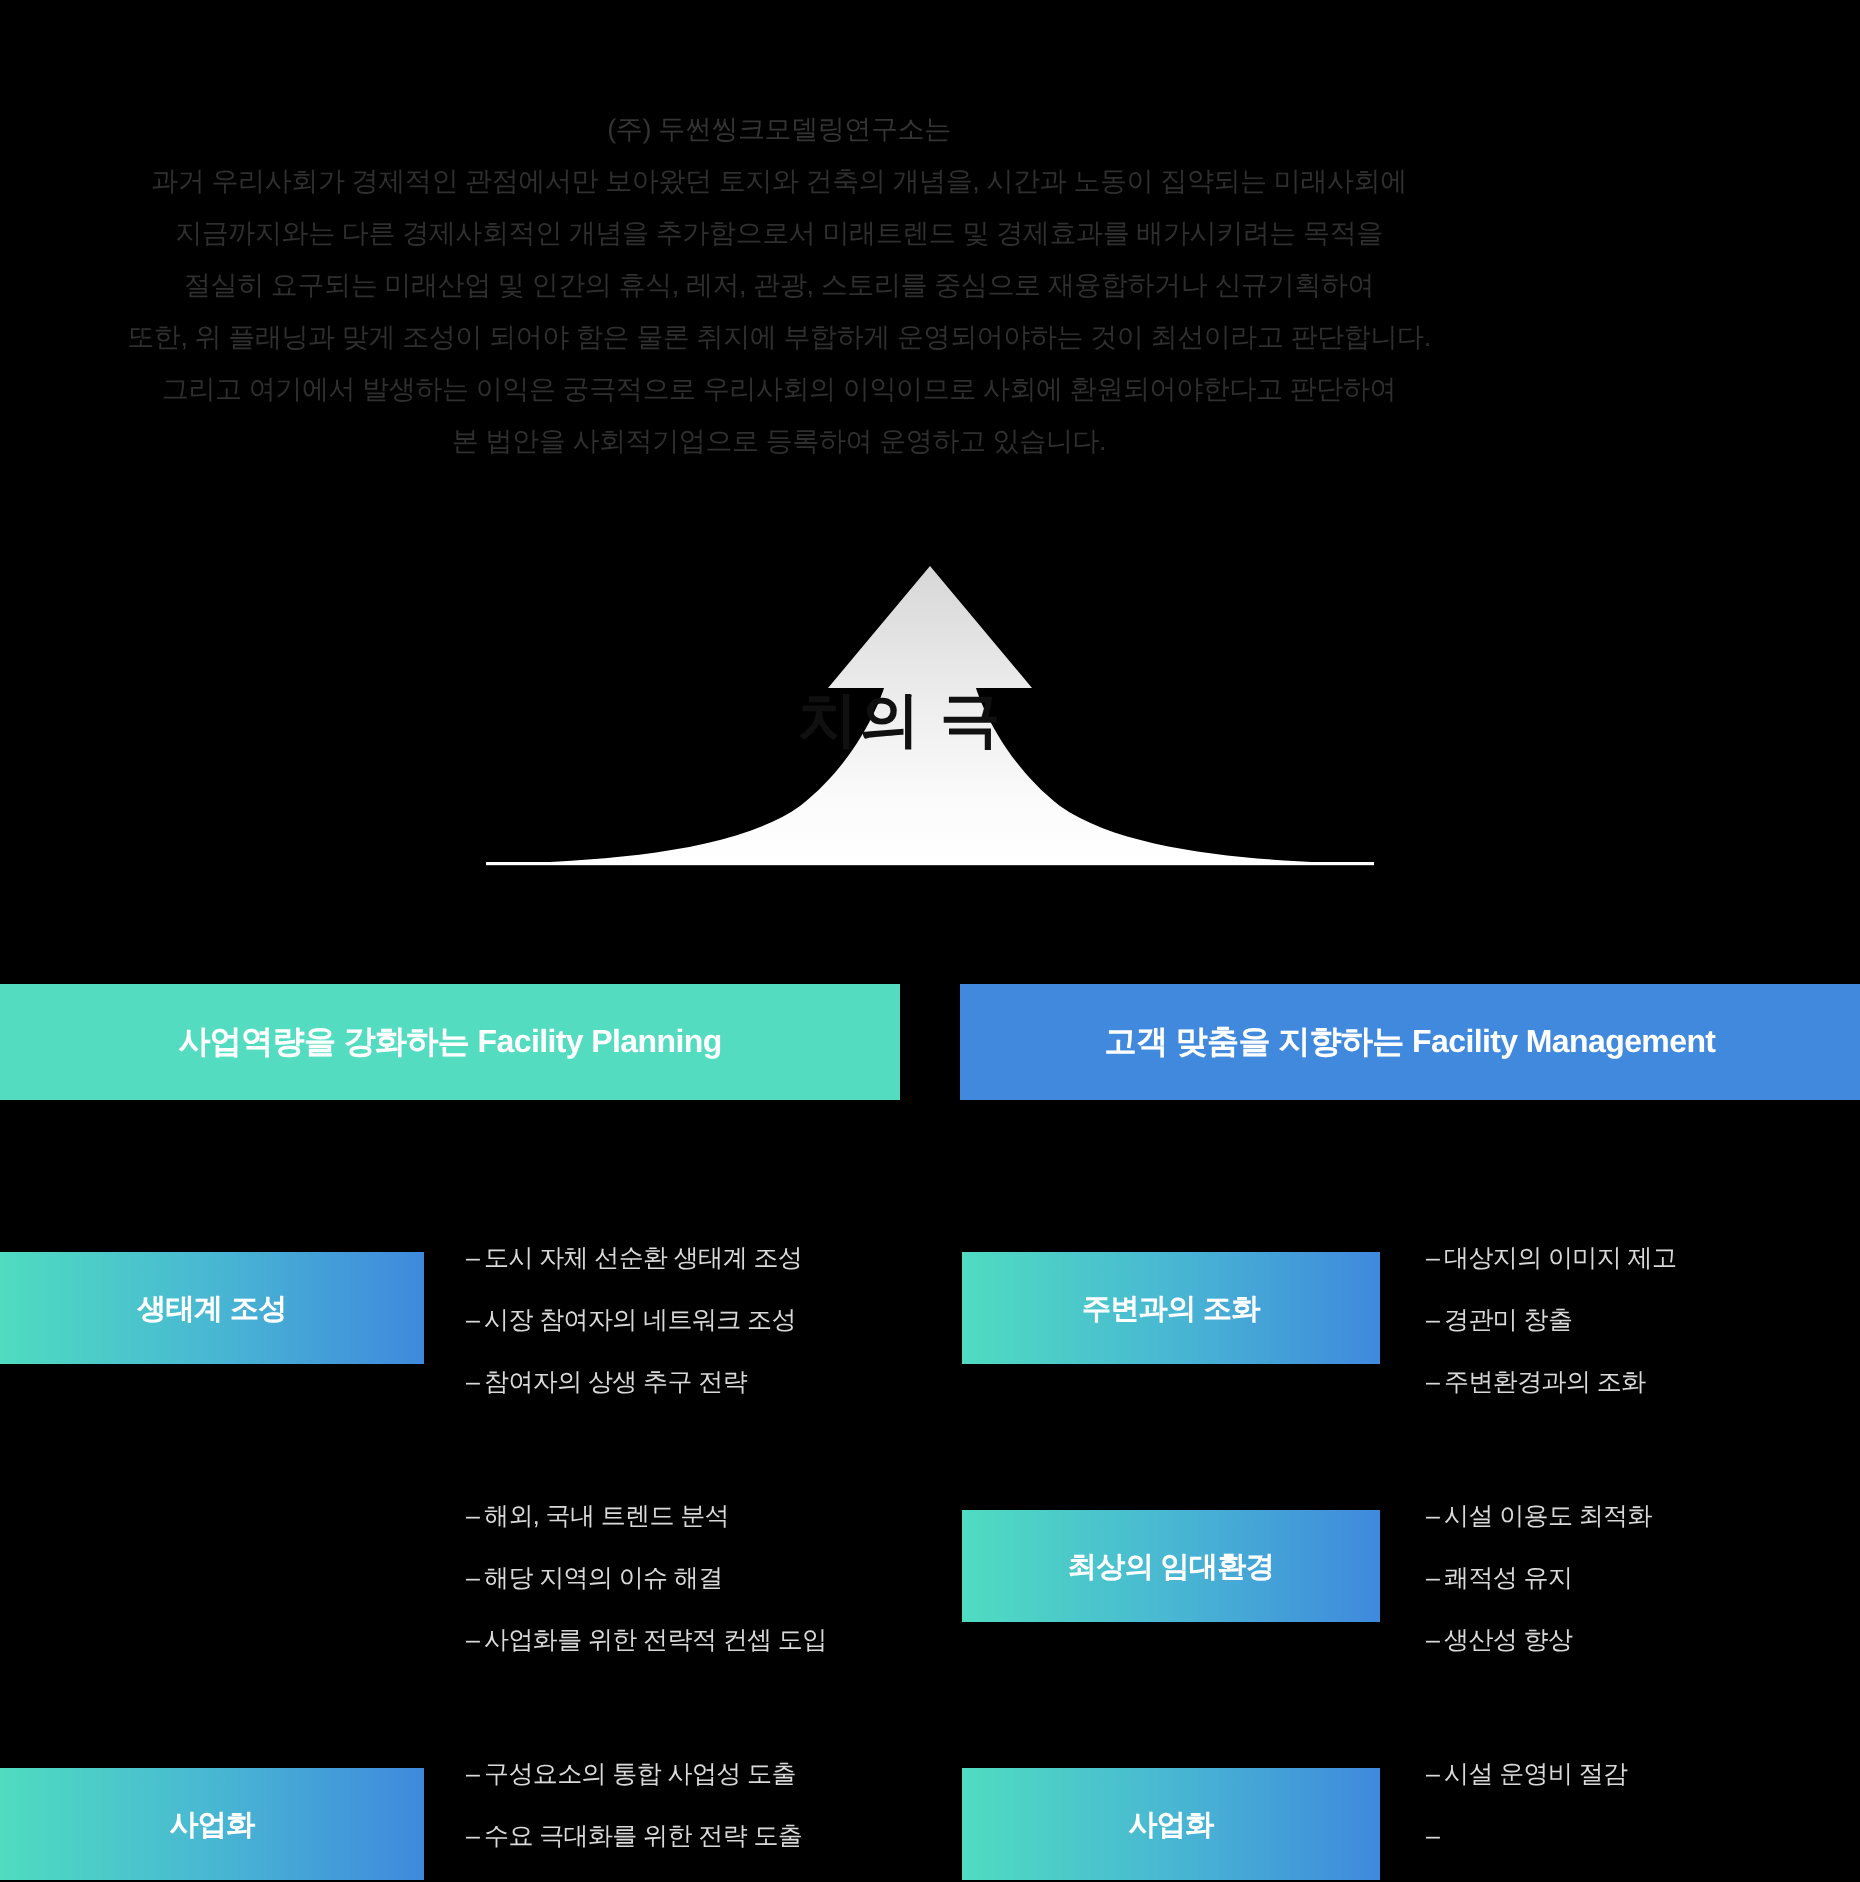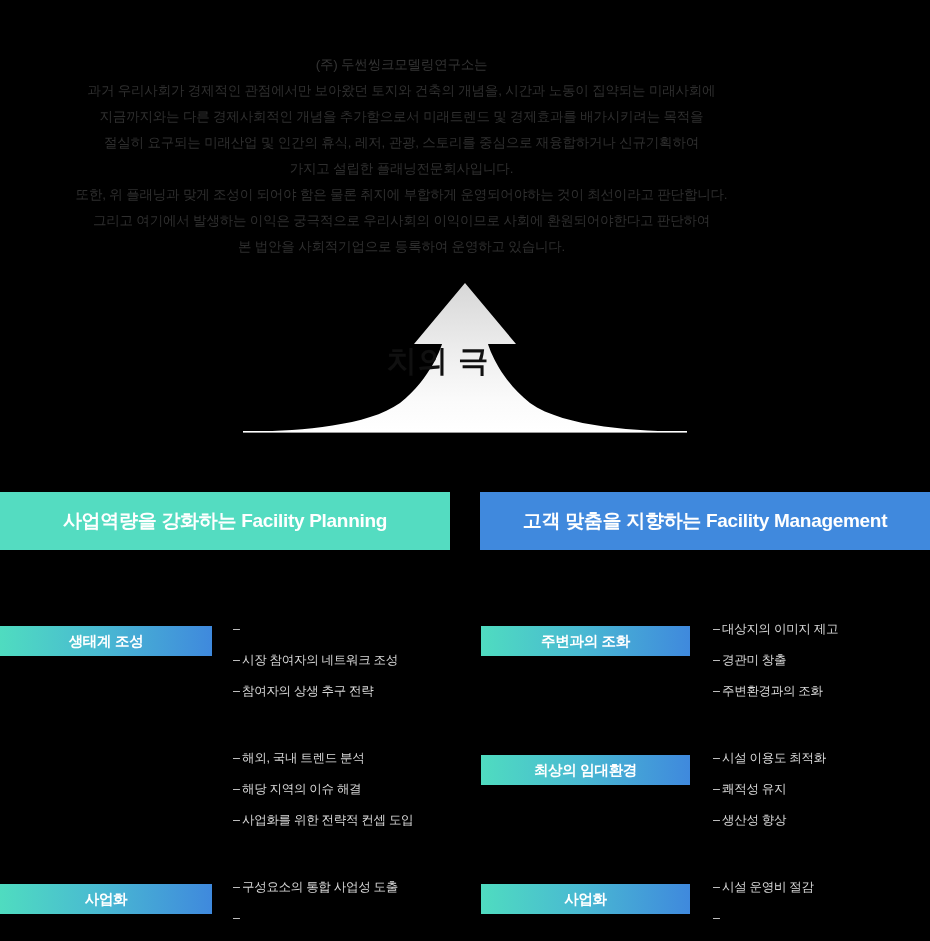--- a/index.html
+++ b/index.html
@@ -6,70 +6,70 @@
   html, body {
     width:930px; height:941px;
     background:#000000;
     font-family:"Liberation Sans","DejaVu Sans",sans-serif;
     overflow:hidden;
   }
   .page { position:relative; width:930px; height:941px; background:#000; }
 
   
   .intro {
-    position:absolute; left:12px; top:52px; width:779px;
+    position:absolute; left:0; top:52px; width:779px;
     text-align:center;
     color:#2f2f2f;
     font-size:13.5px;
     line-height:26px;
     letter-spacing:-0.2px;
     white-space:nowrap;
   }
   .intro .ln { display:block; }
   .intro .ln.first { color:#343434; }
 
   
   .arrow-wrap {
     position:absolute; left:0; top:278px; width:930px; height:160px;
   }
   .arrow-svg { position:absolute; left:0; top:0; width:930px; height:160px; display:block; }
   .arrow-label {
-    position:absolute; left:0; top:66px; width:876px;
+    position:absolute; left:12px; top:66px; width:876px;
     text-align:center;
     font-size:30px;
     font-weight:700;
     color:#101010;
     letter-spacing:1px;
     line-height:34px;
   }
 
   
   .banners { position:absolute; left:0; top:492px; width:930px; height:58px; }
   .banner {
     position:absolute; top:0; height:58px;
     display:flex; align-items:center; justify-content:center;
-    color:#ffffff; font-size:19px; font-weight:600; letter-spacing:-0.3px;
+    color:#ffffff; font-size:16px; font-weight:600; letter-spacing:-0.3px;
   }
   .banner-left  { left:0;     width:450px; background:#54dcc1; }
   .banner-right { left:480px; width:450px; background:#4089dd; }
 
   
   .columns { position:absolute; left:0; top:600px; width:930px; height:341px; }
   .col { position:absolute; top:0; width:450px; height:341px; }
   .col-left  { left:0; }
   .col-right { left:481px; }
 
   .row { position:absolute; left:0; width:450px; height:110px; }
   .row-0 { top:26px; }
   .row-1 { top:155px; }
   .row-2 { top:284px; }
 
   .chip {
     position:absolute; left:0; top:0;
-    width:212px; height:30px;
+    width:212px; height:56px;
     display:flex; align-items:center; justify-content:center;
     background:linear-gradient(90deg,#4fdcc0 0%, #49b9d2 48%, #3f89dd 100%);
     color:#ffffff; font-size:14.5px; font-weight:700; letter-spacing:-0.3px;
   }
   .col-right .chip { width:209px; }
 
   .bullets { position:absolute; left:233px; top:-12px; width:220px; }
   .col-right .bullets { left:232px; }
   .bullet {
     display:flex; align-items:flex-start;
@@ -88,21 +88,20 @@
 </head>
 <body>
 
 <div class="page">
 
   <div class="intro">
     <span class="ln first">(주) 두썬씽크모델링연구소는</span>
     <span class="ln">과거 우리사회가 경제적인 관점에서만 보아왔던 토지와 건축의 개념을, 시간과 노동이 집약되는 미래사회에</span>
     <span class="ln">지금까지와는 다른 경제사회적인 개념을 추가함으로서 미래트렌드 및 경제효과를 배가시키려는 목적을</span>
     <span class="ln">절실히 요구되는 미래산업 및 인간의 휴식, 레저, 관광, 스토리를 중심으로 재융합하거나 신규기획하여</span>
-    <span class="ln">가지고 설립한 플래닝전문회사입니다.</span>
     <span class="ln">또한, 위 플래닝과 맞게 조성이 되어야 함은 물론 취지에 부합하게 운영되어야하는 것이 최선이라고 판단합니다.</span>
     <span class="ln">그리고 여기에서 발생하는 이익은 궁극적으로  우리사회의 이익이므로 사회에 환원되어야한다고 판단하여</span>
     <span class="ln">본 법안을 사회적기업으로 등록하여 운영하고 있습니다.</span>
   </div>
 
   <div class="arrow-wrap">
     <svg class="arrow-svg" viewBox="0 0 930 160" preserveAspectRatio="none">
       <defs>
         <linearGradient id="arrGrad" x1="0" y1="0" x2="0" y2="1">
           <stop offset="0%" stop-color="#d7d7d7"></stop>
@@ -134,20 +133,21 @@
 
   <div class="columns">
 
     <div class="col col-left">
 
       <div class="row row-0">
         <div class="chip">생태계 조성</div>
         <div class="bullets">
           <div class="bullet">
             <span class="dash">–</span>
+            <span class="btxt">도시 자체 선순환 생태계 조성</span>
           </div>
           <div class="bullet">
             <span class="dash">–</span>
             <span class="btxt">시장 참여자의 네트워크 조성</span>
           </div>
           <div class="bullet">
             <span class="dash">–</span>
             <span class="btxt">참여자의 상생 추구 전략</span>
           </div>
         </div>
@@ -172,20 +172,21 @@
 
       <div class="row row-2">
         <div class="chip">사업화</div>
         <div class="bullets">
           <div class="bullet">
             <span class="dash">–</span>
             <span class="btxt">구성요소의 통합 사업성 도출</span>
           </div>
           <div class="bullet">
             <span class="dash">–</span>
+            <span class="btxt">수요 극대화를 위한 전략 도출</span>
           </div>
           <div class="bullet">
             <span class="dash">–</span>
             <span class="btxt">주변 시설과의 시너지 극대화</span>
           </div>
         </div>
       </div>
 
     </div>
 

